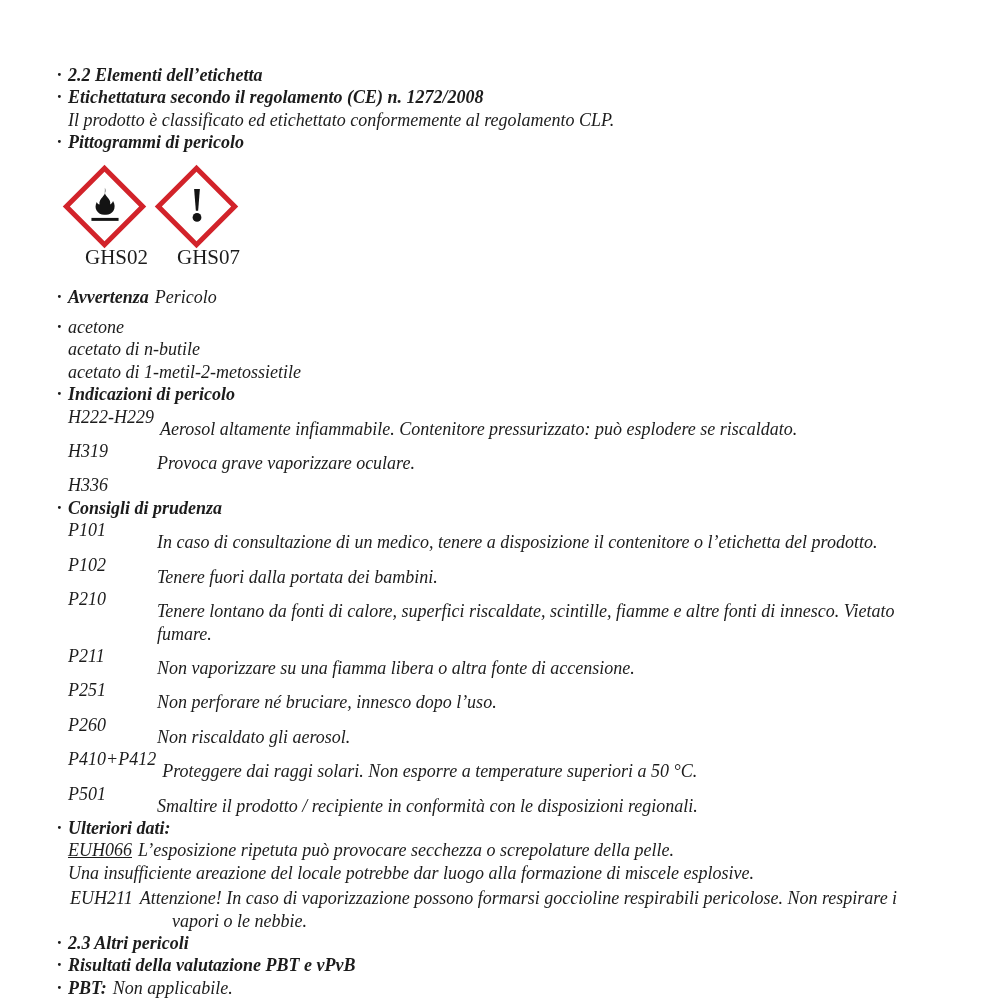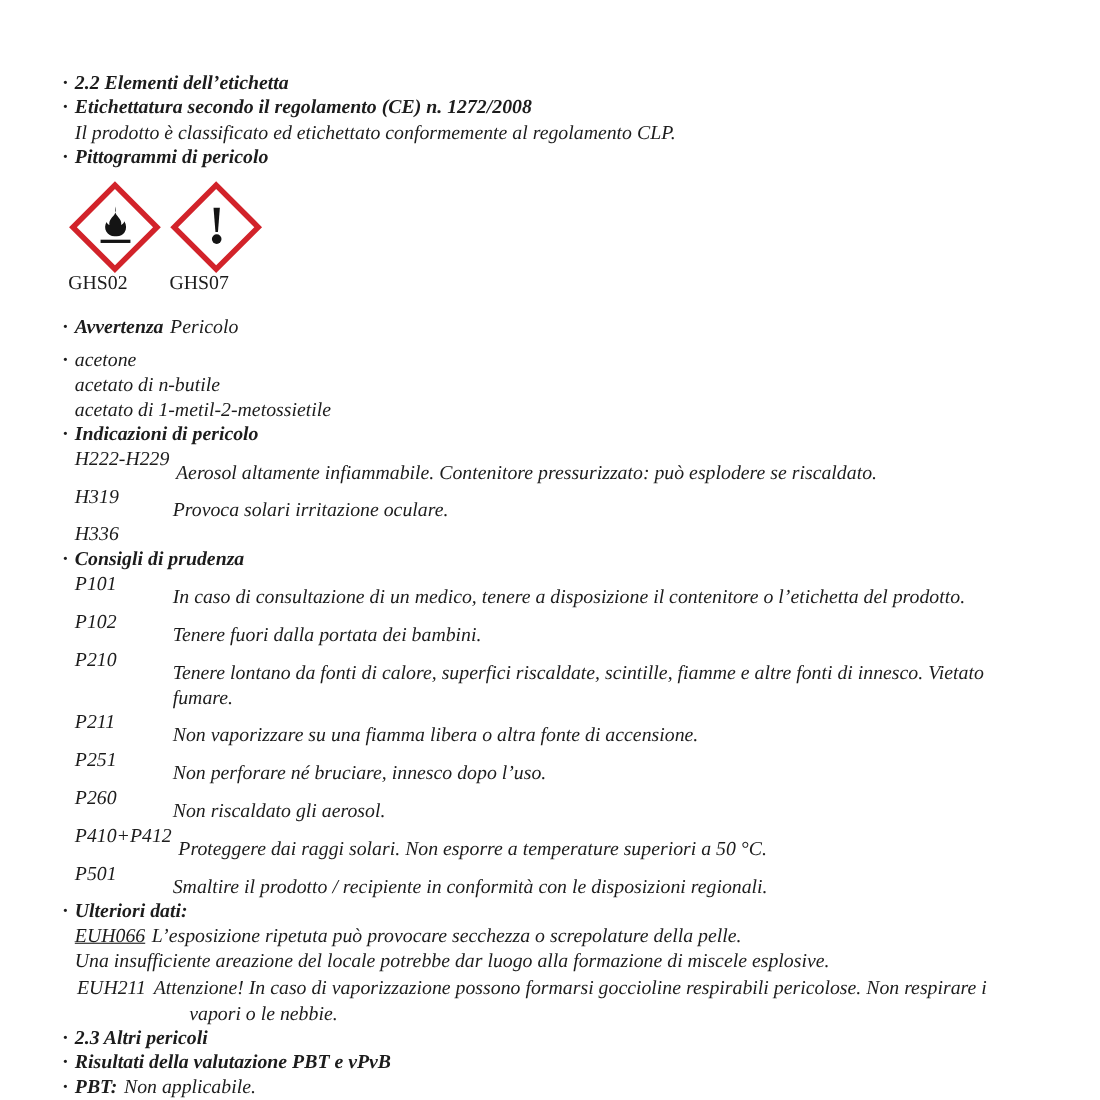--- a/index.html
+++ b/index.html
@@ -13,21 +13,21 @@
   .row{display:flex;}
   .row .code{flex:0 0 auto;min-width:89px;padding-right:6px;box-sizing:border-box;}
   .row .desc{flex:1 1 auto;margin-top:12px;}
   .pictos{display:flex;gap:6px;margin:10px 0 0 -6px;}
   .picto{width:86px;}
   .dwrap{position:relative;width:86px;height:85px;}
   .diamond{position:absolute;left:13px;top:13px;width:49px;height:49px;background:#fff;
            border:5px solid var(--red,#d2232a);transform:rotate(45deg);}
   .sym{position:absolute;left:22px;top:21px;width:42px;height:42px;}
   .sym svg{display:block;width:100%;height:100%;}
-  .plabel{font-style:normal;font-size:18px;line-height:18px;margin-top:-1px;width:86px;text-align:left;}
+  .plabel{font-style:normal;font-size:21px;line-height:18px;margin-top:-1px;width:86px;text-align:right;}
   .sig{margin-top:20px;}
   .comp-hd{margin-top:8px;}
   .euh66 .code{margin-right:6px;text-decoration:underline;}
   .euh211{margin-left:2px;padding-left:102px;text-indent:-102px;margin-top:3px;}
   .euh211 .code{margin-right:7px;}
 </style>
 </head>
 <body style="color: rgb(28, 28, 28);">
 
 <div class="page">
@@ -77,21 +77,21 @@
   <p>acetato di 1-metil-2-metossietile</p>
 
   <p class="hd"><span class="bullet">·</span><span>Indicazioni di pericolo</span></p>
 
   <div class="row">
       <span class="code">H222-H229</span>
       <span class="desc">Aerosol altamente infiammabile. Contenitore pressurizzato: può esplodere se riscaldato.</span>
     </div>
   <div class="row">
       <span class="code">H319</span>
-      <span class="desc">Provoca solari irritazione oculare.</span>
+      <span class="desc">Provoca grave vaporizzare oculare.</span>
     </div>
   <div class="row">
       <span class="code">H336</span>
     </div>
 
   <p class="hd"><span class="bullet">·</span><span>Consigli di prudenza</span></p>
 
   <div class="row">
       <span class="code">P101</span>
       <span class="desc">In caso di consultazione di un medico, tenere a disposizione il contenitore o l’etichetta del prodotto.</span>

